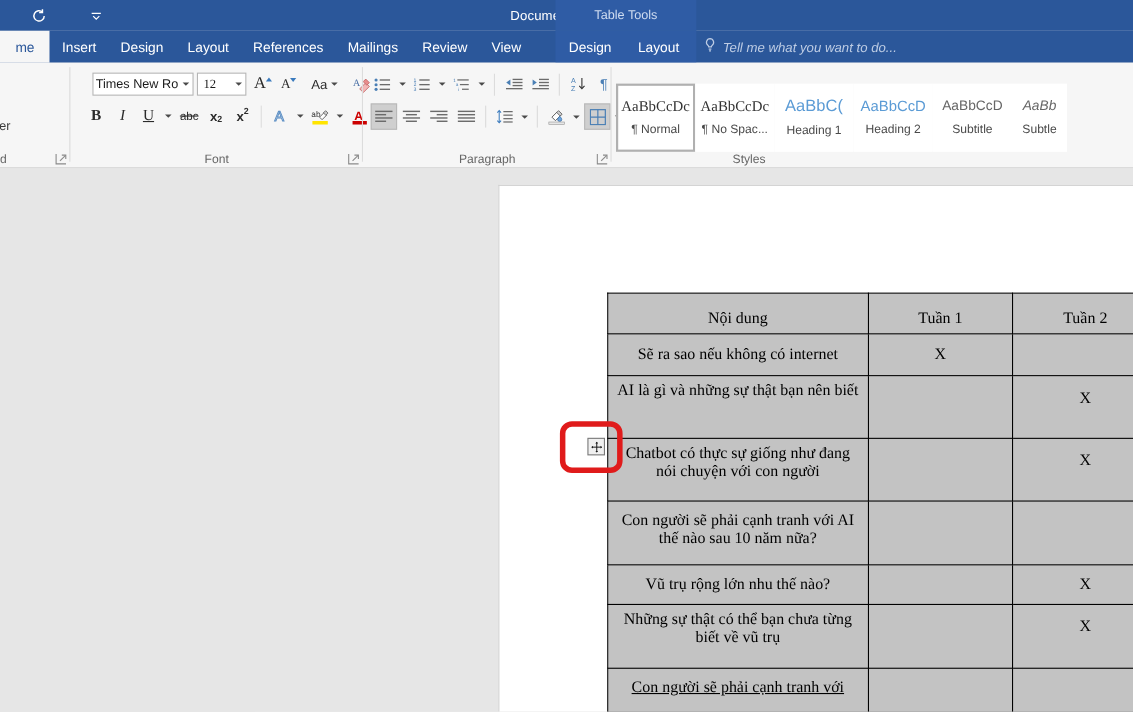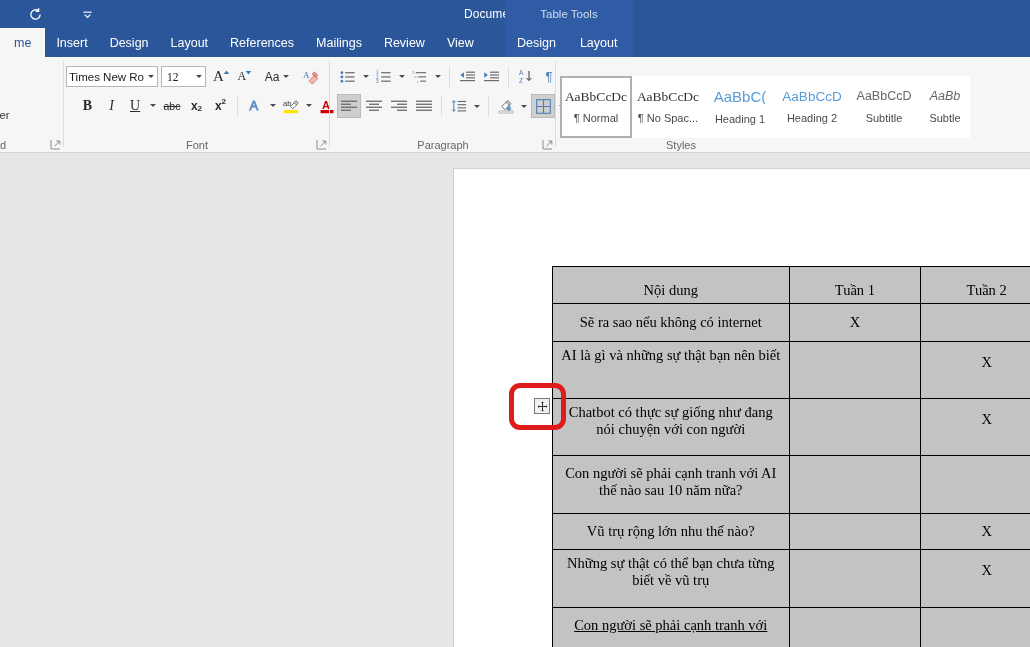--- a/index.html
+++ b/index.html
@@ -82,21 +82,21 @@
     position: absolute; left: 0; font-size: 11.5px; color: #3b3b3b; white-space: nowrap;
   }
 
   
   .grp-font { left: 64px; width: 266px; }
   .row1 { position: absolute; top: 8px; left: 0; display: flex; align-items: center; }
   .row2 { position: absolute; top: 37px; left: 0; display: flex; align-items: center; }
   .fontbox {
     width: 92px; height: 21px; background: #fff; border: 1px solid #b5b5b5;
     display: flex; align-items: center; padding: 0 3px 0 2px;
-    font-size: 11.5px; color: #1a1a1a; margin-left: 2px;
+    font-size: 11.5px; color: #1a1a1a; margin-left: 20px;
   }
   .fontbox .val { flex: 1; overflow: hidden; white-space: nowrap; }
   .sizebox {
     width: 45px; height: 21px; background: #fff; border: 1px solid #b5b5b5;
     display: flex; align-items: center; padding: 0 3px 0 5px;
     font-size: 11.5px; color: #1a1a1a; margin-left: 3px;
   }
   .sizebox .val { flex: 1; font-family: Liberation Serif, serif; }
   .caret {
     width: 0; height: 0; border-left: 3.2px solid transparent; border-right: 3.2px solid transparent;
@@ -206,20 +206,30 @@
       <div class="tab">Layout</div>
       <div class="tab">References</div>
       <div class="tab">Mailings</div>
       <div class="tab">Review</div>
       <div class="tab">View</div>
     </div>
     <div class="tabs" style="left:505px;">
       <div class="tab" style="padding:0 12px;">Design</div>
       <div class="tab" style="padding:0 12px;">Layout</div>
     </div>
+    <div class="tellme">
+      <span class="bulb">
+        <svg width="11" height="14" viewBox="0 0 11 14" fill="none" stroke="#bdcce4" stroke-width="1.1">
+          <path d="M5.5 1.2a3.3 3.3 0 0 0-2 5.9c.5.4.8 1 .8 1.6h2.4c0-.6.3-1.2.8-1.6a3.3 3.3 0 0 0-2-5.9z"></path>
+          <path d="M4.3 10.6h2.4"></path>
+            <path d="M4.6 12.2h1.8"></path>
+        </svg>
+      </span>
+      <span>Tell me what you want to do...</span>
+    </div>
   </div>
 
   <div class="ribbon">
 
     <div class="grp grp-clip">
 
       <div class="clip-txt" style="top:52px;">nat Painter</div>
       <div class="grp-label" style="text-align:left;left:46px;">d</div>
       <div class="dlg">
         <svg width="11" height="11" viewBox="0 0 11 11" fill="none" stroke="#8a8a8a" stroke-width="1">

